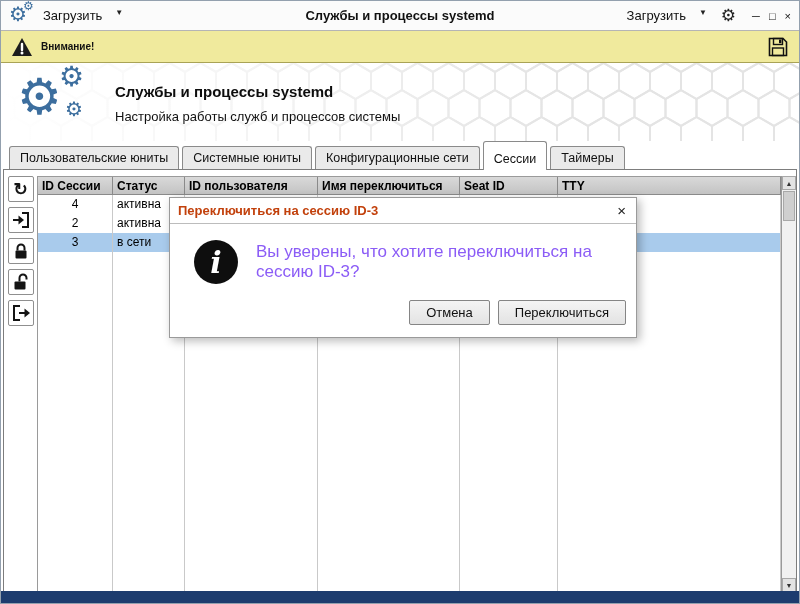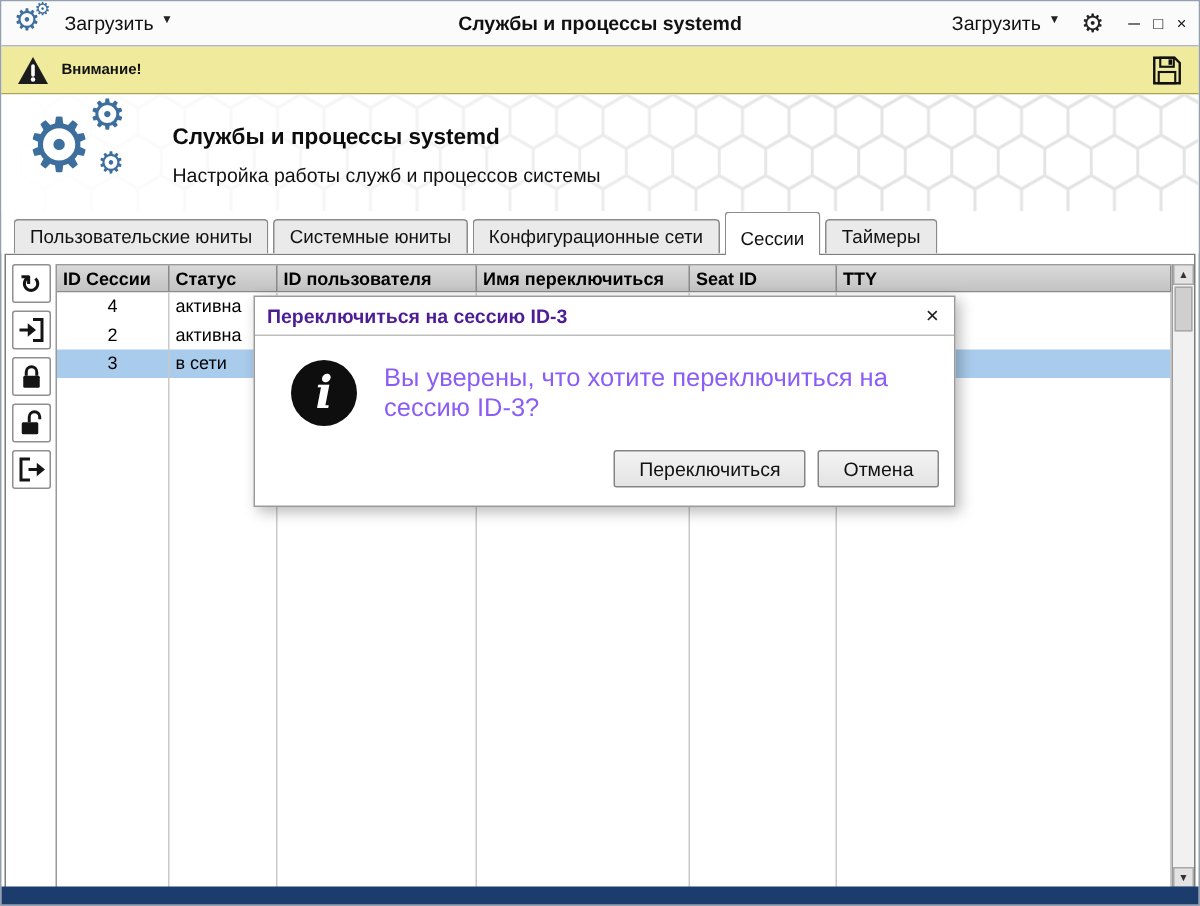--- a/index.html
+++ b/index.html
@@ -8,21 +8,21 @@
 
   .window { position: absolute; inset: 0; border: 1px solid #93a0ae; background: #fff; }
 
   
   .titlebar { height: 30px; background: #fbfbfb; border-bottom: 1px solid #b5b5b5;
               display: flex; align-items: center; padding: 0 8px; position: relative; }
   .tb-left { display: flex; align-items: center; gap: 8px; z-index: 2; }
   .app-icon { position: relative; width: 26px; height: 24px; color: #3c6e9e; }
   .app-icon .g1 { position: absolute; left: 0; top: -2px; font-size: 20px; line-height: 24px; }
   .app-icon .g2 { position: absolute; left: 14px; top: -6px; font-size: 12px; line-height: 16px; }
-  .menu-btn { display: flex; gap: 5px; border: none; background: transparent;
+  .menu-btn { display: flex; gap: 13px; border: none; background: transparent;
               font-family: inherit; font-size: 13px; color: #111; cursor: pointer; }
   .caret { font-size: 8px; color: #222; }
   .tb-title { position: absolute; left: 0; right: 0; text-align: center; font-weight: bold;
               font-size: 13px; color: #111; z-index: 1; }
   .tb-right { margin-left: auto; display: flex; align-items: center; gap: 14px; z-index: 2; }
   .gear-btn { border: none; background: transparent; font-size: 17px; color: #222; cursor: pointer; line-height: 1; }
   .winbtns { display: flex; align-items: flex-start; gap: 9px; font-size: 11px; color: #111; margin-left: 2px; }
   .winbtns span { cursor: pointer; line-height: 14px; }
 
   
@@ -83,21 +83,21 @@
   .sb-thumb { height: 30px; margin: 1px; background: #cfcfcf; border: 1px solid #a8a8a8; cursor: grab; }
   .sb-track { flex: 1; }
 
   
   .bottombar { position: absolute; left: 0; right: 0; bottom: 0; height: 12px; background: #1d3c6e; }
 
   
   .dialog { position: absolute; left: 168px; top: 196px; width: 468px; background: #fff;
             border: 1px solid #9a9a9a; box-shadow: 3px 3px 9px rgba(0,0,0,.28); z-index: 20; }
   .dlg-title { display: flex; align-items: center; padding: 5px 8px; border-bottom: 1px solid #bcbcbc; }
-  .dlg-title-text { font-weight: bold; font-size: 13px; color: #4c1d95; }
+  .dlg-title-text { font-weight: bold; font-size: 13px; color: #c2410c; }
   .dlg-close { margin-left: auto; font-size: 15px; color: #222; cursor: pointer; line-height: 1; padding: 0 2px; }
   .dlg-body { display: flex; align-items: center; gap: 18px; padding: 16px 14px 8px 24px; }
   .info-icon { width: 44px; height: 44px; border-radius: 50%; background: #0e0e0e; color: #fff;
                display: flex; align-items: center; justify-content: center; flex: none;
                font-family: "DejaVu Serif", serif; font-style: italic; font-weight: bold; font-size: 30px; }
   .dlg-msg { font-size: 17px; color: #8b5cf6; }
   .dlg-foot { display: flex; justify-content: flex-end; gap: 8px; padding: 8px 10px 12px; }
   .dlg-btn { font-family: inherit; font-size: 13px; color: #111; padding: 4px 16px;
              background: linear-gradient(#f4f4f4, #e3e3e3); border: 1px solid #858585;
              border-radius: 2px; cursor: pointer; min-width: 80px; }
@@ -281,18 +281,18 @@
   <div class="dialog">
     <div class="dlg-title">
       <span class="dlg-title-text">Переключиться на сессию ID-3</span>
       <span class="dlg-close">×</span>
     </div>
     <div class="dlg-body">
       <span class="info-icon">i</span>
       <span class="dlg-msg">Вы уверены, что хотите переключиться на сессию ID-3?</span>
     </div>
     <div class="dlg-foot">
+      <button class="dlg-btn">Отмена</button>
       <button class="dlg-btn">Переключиться</button>
-      <button class="dlg-btn">Отмена</button>
     </div>
   </div>
 
 </div>
 
 </body></html>

